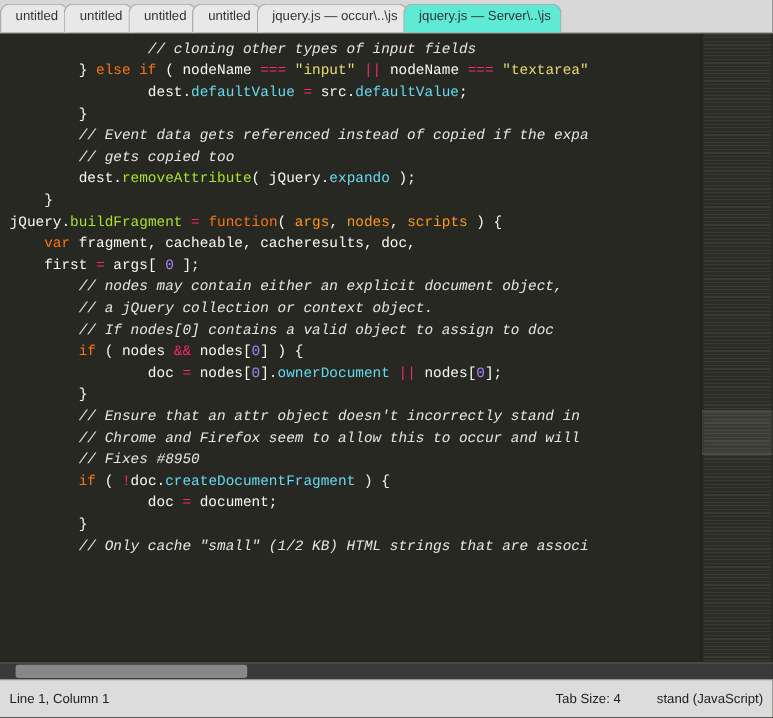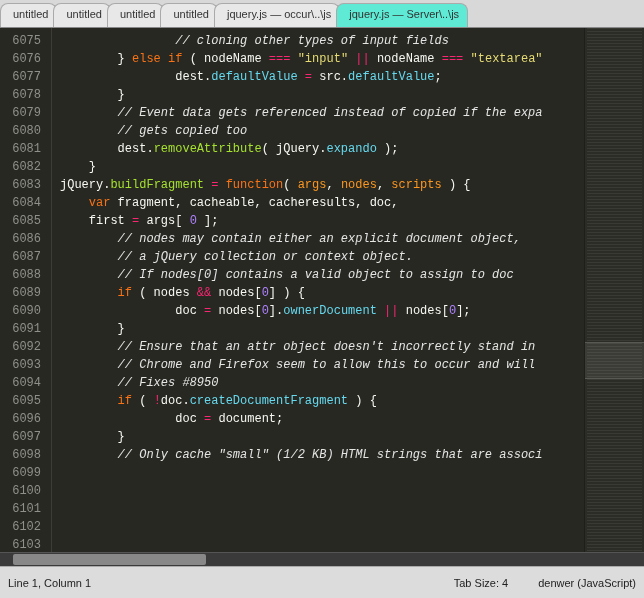--- a/index.html
+++ b/index.html
@@ -161,60 +161,30 @@
       <span>jquery.js — occur\..\js</span>
       <span class="close">×</span>
     </div>
     <div class="tab active">
       <span>jquery.js — Server\..\js</span>
       <span class="close">×</span>
     </div>
   </div>
 
 <div class="main">
-  <div class="gutter" id="gutter">6075
-6076
-6077
-6078
-6079
-6080
-6081
-6082
-6083
-6084
-6085
-6086
-6087
-6088
-6089
-6090
-6091
-6092
-6093
-6094
-6095
-6096
-6097
-6098
-6099
-6100
-6101
-6102
-6103
-</div>
   <div class="code" id="code"><div>            <span class="c-comment">    // cloning other types of input fields</span></div><div>        <span class="c-ident">} </span><span class="c-key">else if</span><span class="c-ident"> ( nodeName </span><span class="c-op">===</span><span class="c-ident"> </span><span class="c-str">"input"</span><span class="c-ident"> </span><span class="c-op">||</span><span class="c-ident"> nodeName </span><span class="c-op">===</span><span class="c-ident"> </span><span class="c-str">"textarea"</span></div><div>            <span class="c-ident">    dest.</span><span class="c-member">defaultValue</span><span class="c-ident"> </span><span class="c-op">=</span><span class="c-ident"> src.</span><span class="c-member">defaultValue</span><span class="c-ident">;</span></div><div>        <span class="c-ident">}</span></div><div><span class="c-ident"></span></div><div>        <span class="c-comment">// Event data gets referenced instead of copied if the expa</span></div><div>        <span class="c-comment">// gets copied too</span></div><div>        <span class="c-ident">dest.</span><span class="c-fn">removeAttribute</span><span class="c-ident">( jQuery.</span><span class="c-member">expando</span><span class="c-ident"> );</span></div><div>    <span class="c-ident">}</span></div><div><span class="c-ident"></span></div><div><span class="c-ident">jQuery.</span><span class="c-fn">buildFragment</span><span class="c-ident"> </span><span class="c-op">=</span><span class="c-ident"> </span><span class="c-key">function</span><span class="c-ident">( </span><span class="c-param">args</span><span class="c-ident">, </span><span class="c-param">nodes</span><span class="c-ident">, </span><span class="c-param">scripts</span><span class="c-ident"> ) {</span></div><div>    <span class="c-key">var</span><span class="c-ident"> fragment, cacheable, cacheresults, doc,</span></div><div>    <span class="c-ident">first </span><span class="c-op">=</span><span class="c-ident"> args[ </span><span class="c-num">0</span><span class="c-ident"> ];</span></div><div><span class="c-ident"></span></div><div>        <span class="c-comment">// nodes may contain either an explicit document object,</span></div><div>        <span class="c-comment">// a jQuery collection or context object.</span></div><div>        <span class="c-comment">// If nodes[0] contains a valid object to assign to doc</span></div><div>        <span class="c-key">if</span><span class="c-ident"> ( nodes </span><span class="c-op">&amp;&amp;</span><span class="c-ident"> nodes[</span><span class="c-num">0</span><span class="c-ident">] ) {</span></div><div>            <span class="c-ident">    doc </span><span class="c-op">=</span><span class="c-ident"> nodes[</span><span class="c-num">0</span><span class="c-ident">].</span><span class="c-member">ownerDocument</span><span class="c-ident"> </span><span class="c-op">||</span><span class="c-ident"> nodes[</span><span class="c-num">0</span><span class="c-ident">];</span></div><div>        <span class="c-ident">}</span></div><div><span class="c-ident"></span></div><div>        <span class="c-comment">// Ensure that an attr object doesn't incorrectly stand in</span></div><div>        <span class="c-comment">// Chrome and Firefox seem to allow this to occur and will</span></div><div>        <span class="c-comment">// Fixes #8950</span></div><div>        <span class="c-key">if</span><span class="c-ident"> ( </span><span class="c-op">!</span><span class="c-ident">doc.</span><span class="c-member">createDocumentFragment</span><span class="c-ident"> ) {</span></div><div>            <span class="c-ident">    doc </span><span class="c-op">=</span><span class="c-ident"> document;</span></div><div>        <span class="c-ident">}</span></div><div><span class="c-ident"></span></div><div>        <span class="c-comment">// Only cache "small" (1/2 KB) HTML strings that are associ</span></div></div>
   <div class="minimap">
     <div class="noise"></div>
     <div class="viewport" id="minimap-viewport" style="top: 60%; height: 7%;"></div>
   </div>
 </div>
 
 <div class="hscroll">
   <div class="thumb" id="hscroll-thumb" style="left: 2%; width: 30%;"></div>
 </div>
 
 <div class="statusbar">
   <span>Line 1, Column 1</span>
   <span class="right">
     <span>Tab Size: 4</span>
-    <span>denwer (JavaScript)</span>
+    <span>stand (JavaScript)</span>
   </span>
 </div>
 
 </body></html>

